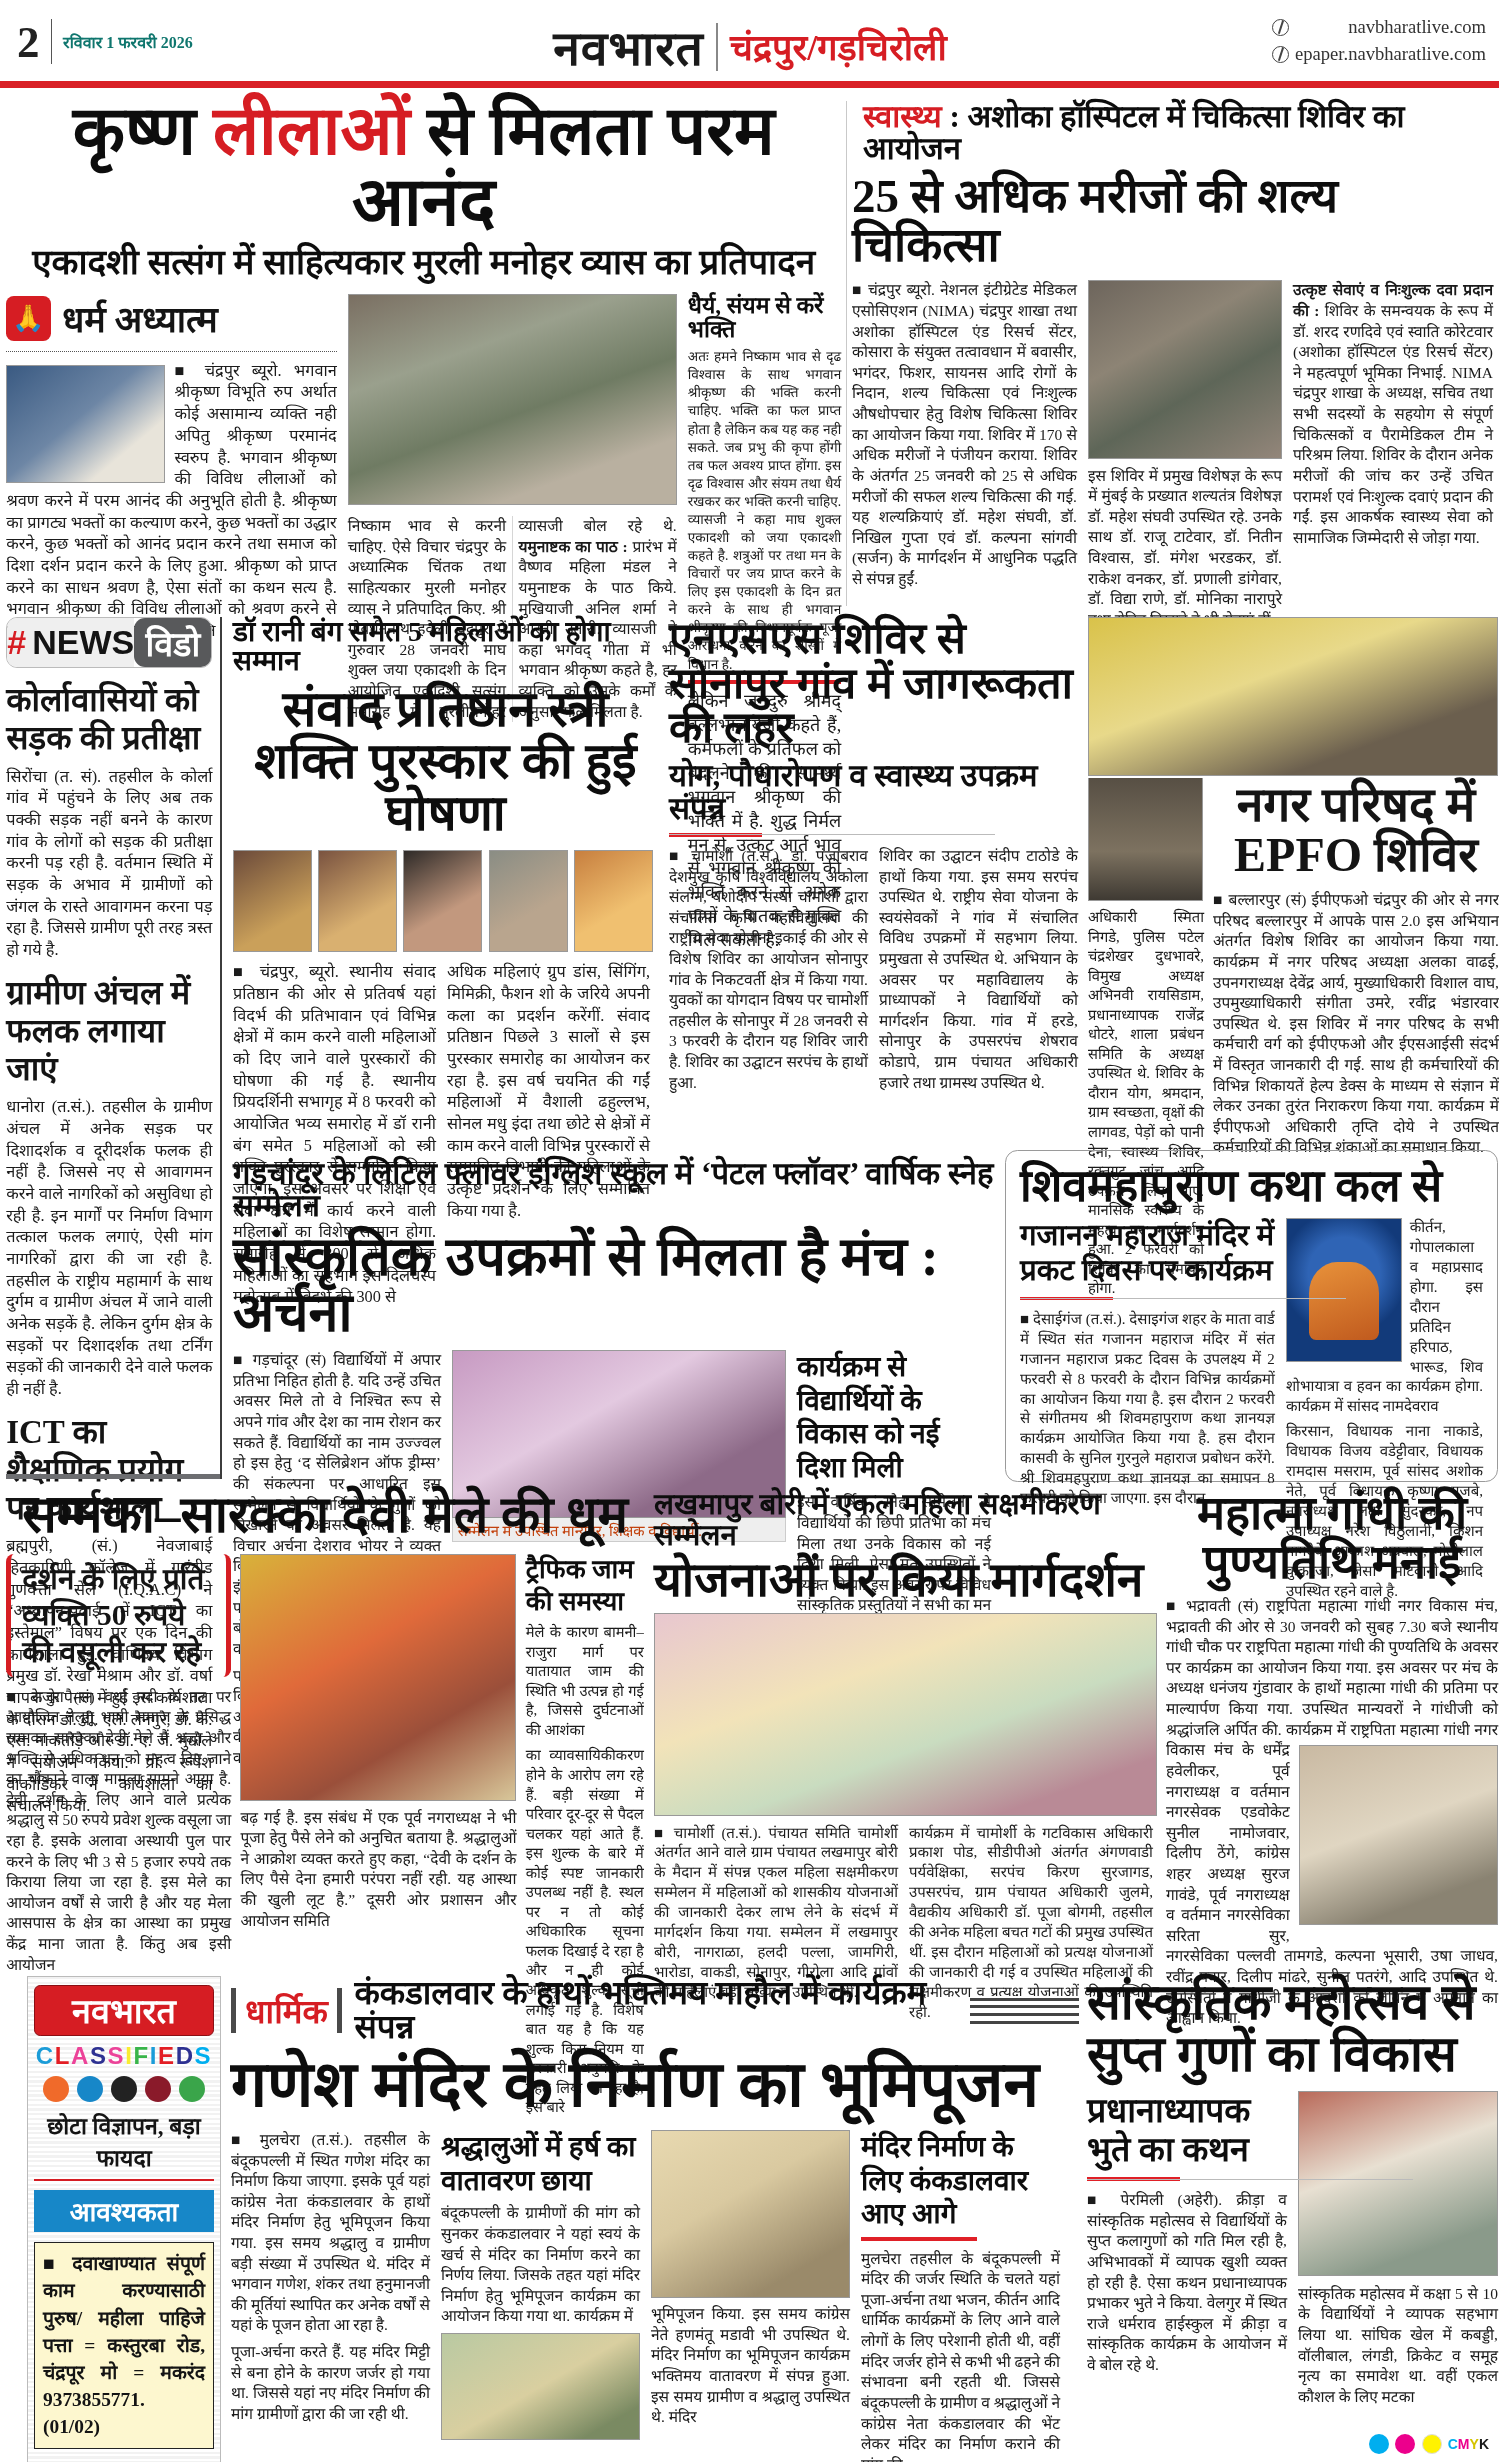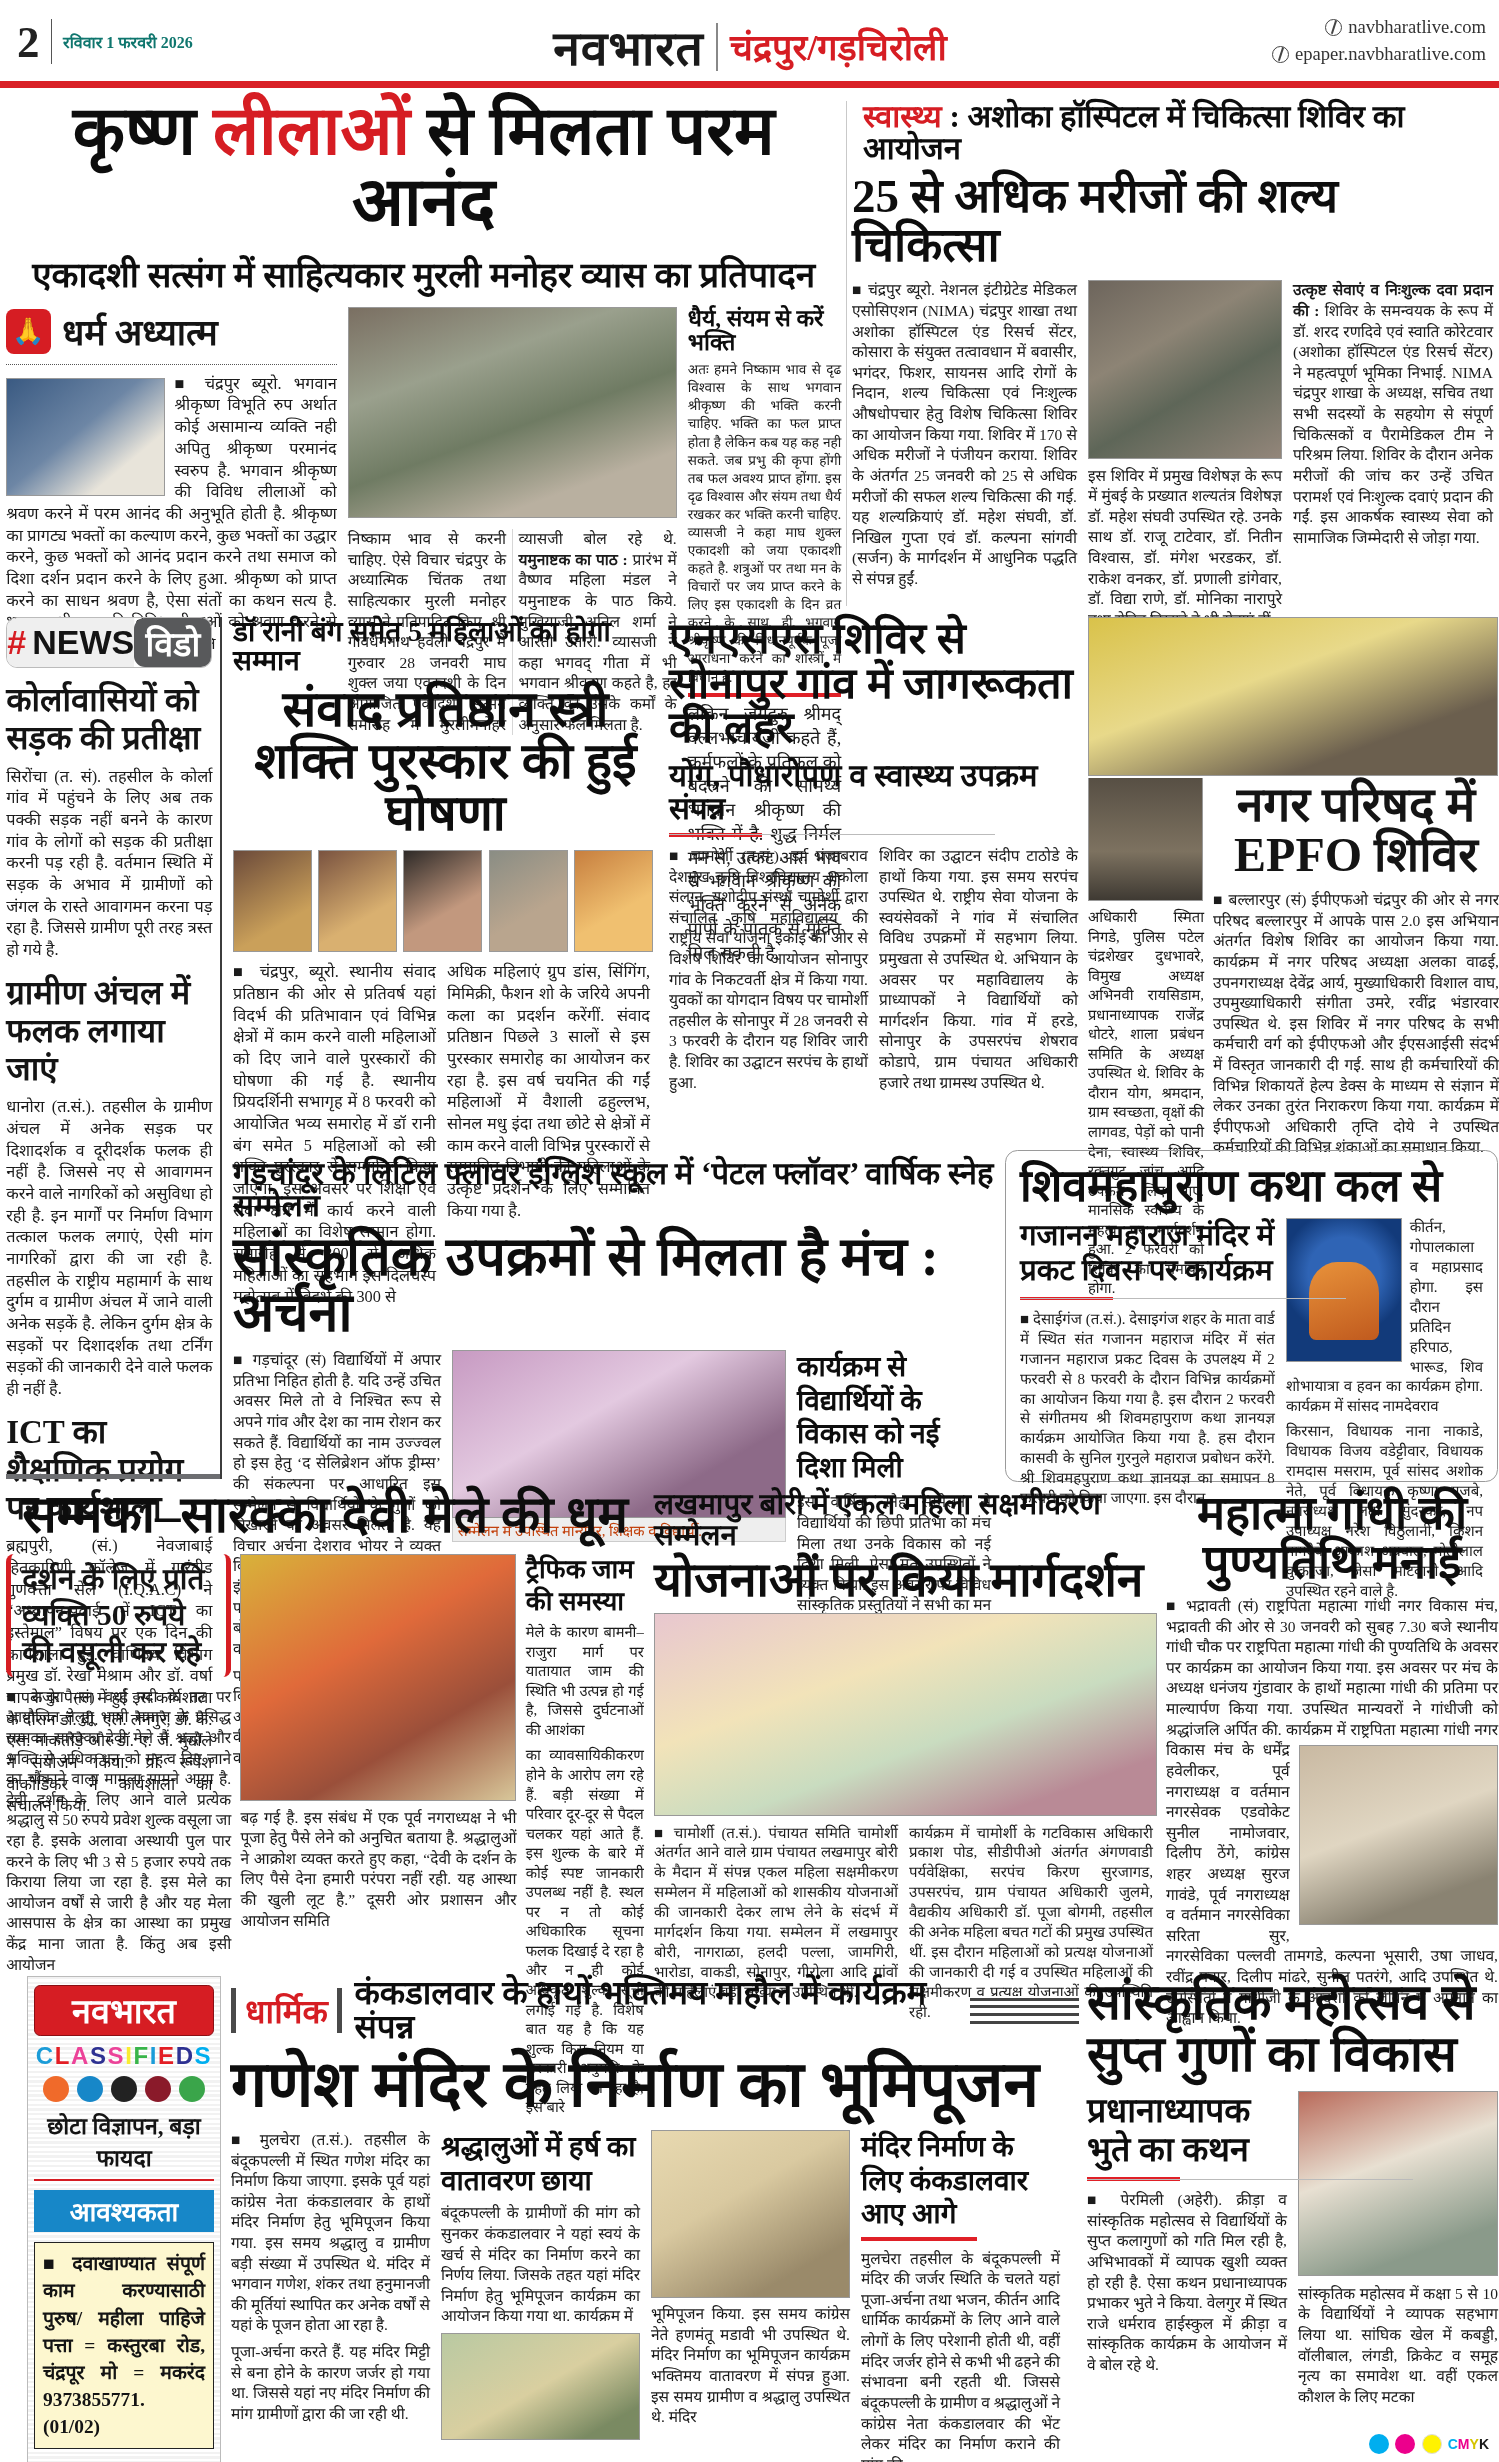--- a/index.html
+++ b/index.html
@@ -10,21 +10,21 @@
   .hdr { position:absolute; left:0; top:0; width:1500px; height:81px; }
   .hdr-left { position:absolute; left:17px; top:15.5px; display:flex; align-items:center; gap:11px; }
   .pageno { font-size:45px; font-weight:bold; color:#222; }
   .hdr-bar { width:1.6px; height:45px; background:#555; }
   .hdr-date { font-size:16px; font-weight:bold; color:#0f766e; }
   .masthead { position:absolute; left:0; right:0; top:14px; display:flex; justify-content:center; align-items:center; gap:12.4px; }
   .mast-name { font-size:48px; font-weight:900; color:#1a1a1a; font-family:"Liberation Serif",serif; letter-spacing:0.8px; }
   .mast-sep { width:1.6px; height:48px; background:#888; }
   .mast-ed { font-size:36px; font-weight:900; color:#d61d23; }
   .hdr-links { position:absolute; right:14px; top:14px; text-align:right; font-size:18.6px; color:#333; line-height:1.45; }
-  .hdr-links .lnk { display:flex; align-items:center; gap:6.2px; justify-content:flex-end; }
+  .hdr-links .lnk { display:flex; align-items:center; gap:6.2px; justify-content:space-between; }
   .glbe { display:inline-block; width:17px; height:17px; border-radius:50%; border:1.6px solid #444; position:relative; }
   .glbe:before{content:"";position:absolute;left:7px;top:0;width:1.6px;height:14px;background:#444;transform:rotate(18deg);}
   .redrule { position:absolute; left:0; top:81px; width:1500px; height:7px; background:#d92026; }
 
   
   .art { position:absolute; }
   .hl { font-weight:900; color:#0d0d0d; line-height:1.04; }
   .center { text-align:center; }
   .red { color:#d61d23; }
   .bodytxt { font-size:16.3px; line-height:1.33; text-align:justify; color:#1b1b1b; }
@@ -119,21 +119,21 @@
           <span>epaper.navbharatlive.com</span>
         </div>
     </div>
   </div>
   <div class="redrule"></div>
 
   <div class="art" style="left:6.2px; top:96px; width:835px; height:515px;">
     <div class="hl center" style="font-size:68px;">
       <span>कृष्ण </span><span class="red">लीलाओं</span><span> से मिलता परम आनंद</span>
     </div>
-    <div class="hl center" style="font-size:35px; margin-top:21px;">एकादशी सत्संग में साहित्यकार मुरली मनोहर व्यास का प्रतिपादन</div>
+    <div class="hl center" style="font-size:35px; margin-top:8px;">एकादशी सत्संग में साहित्यकार मुरली मनोहर व्यास का प्रतिपादन</div>
     <div style="display:flex; gap:11px; margin-top:12.4px; height:334px;">
       <div style="width:334px;">
         <div class="k-tagrow">
           <span class="k-tagicon">🙏</span>
           <span class="k-taglabel">धर्म अध्यात्म</span>
         </div>
         <div class="bodytxt" style="margin-top:7.8px;">
           <div class="inset-photo photo p-speaker"></div>
           <span>■ चंद्रपुर ब्यूरो. भगवान श्रीकृष्ण विभूति रुप अर्थात कोई असामान्य व्यक्ति नही अपितु श्रीकृष्ण परमानंद स्वरुप है. भगवान श्रीकृष्ण की विविध लीलाओं को श्रवण करने में परम आनंद की अनुभूति होती है. श्रीकृष्ण का प्रागट्य भक्तों का कल्याण करने, कुछ भक्तों का उद्धार करने, कुछ भक्तों को आनंद प्रदान करने तथा समाज को दिशा दर्शन प्रदान करने के लिए हुआ. श्रीकृष्ण को प्राप्त करने का साधन श्रवण है, ऐसा संतों का कथन सत्य है. भगवान श्रीकृष्ण की विविध लीलाओं को श्रवण करने से भक्ति पुष्ट होती है. भगवान की भक्ति</span>
         </div>

